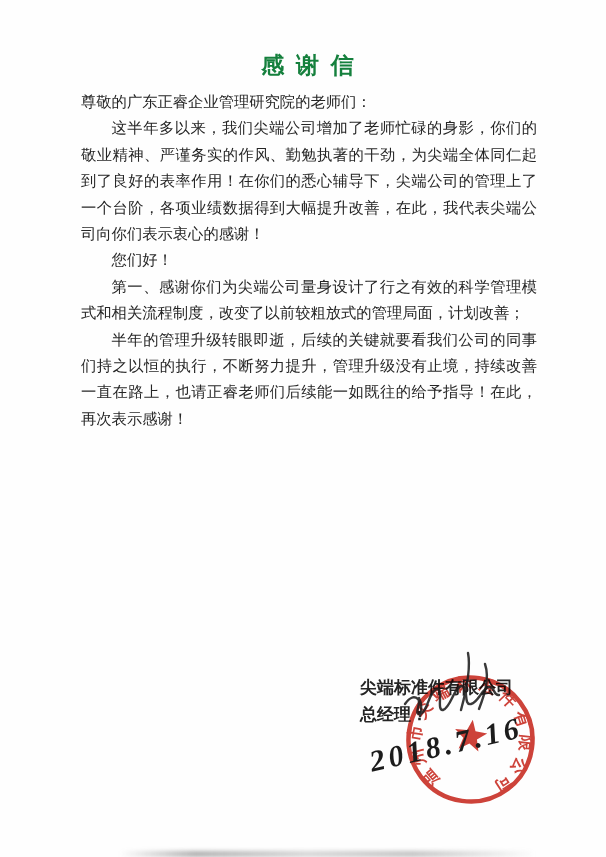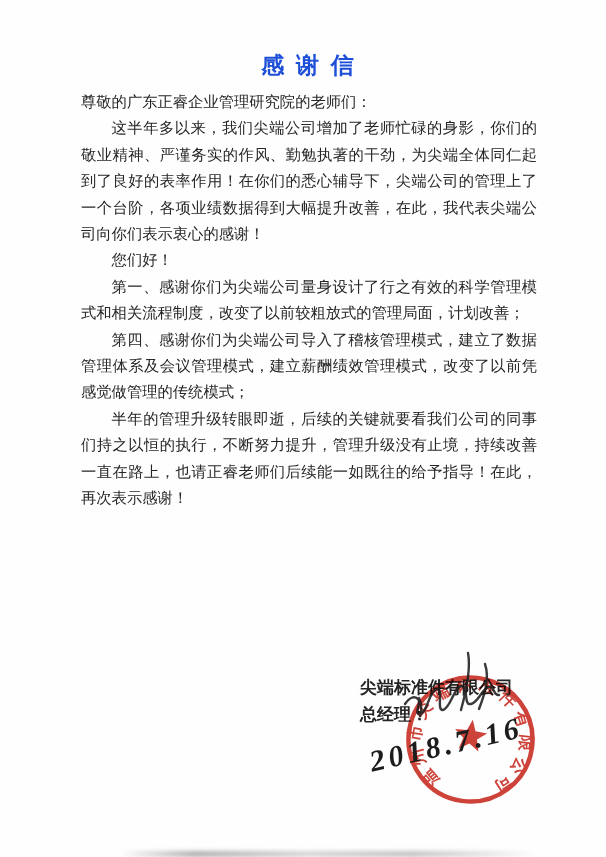--- a/index.html
+++ b/index.html
@@ -8,21 +8,21 @@
     width:606px;height:857px;
     margin:0 auto;
     background:#fefefe;
     overflow:hidden;
     font-family:"Liberation Serif","DejaVu Serif",serif;
     color:#262626;
   }
   .title{
     position:absolute;top:50px;left:81px;width:456px;
     margin:0;text-align:center;
-    font-size:23px;font-weight:700;letter-spacing:3px;color:#1d4ed8;
+    font-size:23px;font-weight:700;letter-spacing:3px;color:#15803d;
   }
   .body-text{
     position:absolute;top:89px;left:81px;width:456px;
     font-size:15.3px;line-height:26.4px;font-weight:400;
     text-align:justify;text-align-last:left;
   }
   .body-text p{margin:0;}
   .body-text p.indent{text-indent:2em;}
   .sig-block{
     position:absolute;left:360px;top:675px;
@@ -59,21 +59,20 @@
 
 <div class="page">
 
   <h1 class="title">感 谢 信</h1>
 
   <div class="body-text">
     <p>尊敬的广东正睿企业管理研究院的老师们：</p>
     <p class="indent">这半年多以来，我们尖端公司增加了老师忙碌的身影，你们的敬业精神、严谨务实的作风、勤勉执著的干劲，为尖端全体同仁起到了良好的表率作用！在你们的悉心辅导下，尖端公司的管理上了一个台阶，各项业绩数据得到大幅提升改善，在此，我代表尖端公司向你们表示衷心的感谢！</p>
     <p class="indent">您们好！</p>
     <p class="indent">第一、感谢你们为尖端公司量身设计了行之有效的科学管理模式和相关流程制度，改变了以前较粗放式的管理局面，计划改善；</p>
-    <p class="indent">第四、感谢你们为尖端公司导入了稽核管理模式，建立了数据管理体系及会议管理模式，建立薪酬绩效管理模式，改变了以前凭感觉做管理的传统模式；</p>
     <p class="indent">半年的管理升级转眼即逝，后续的关键就要看我们公司的同事们持之以恒的执行，不断努力提升，管理升级没有止境，持续改善一直在路上，也请正睿老师们后续能一如既往的给予指导！在此，再次表示感谢！</p>
   </div>
 
   <div class="sig-block">
     <p>尖端标准件有限公司</p>
     <p>总经理：</p>
   </div>
 
   <svg class="seal" viewBox="0 0 137 137">
     <circle cx="68.5" cy="68.5" r="62" fill="none" stroke="#cb342b" stroke-width="4.5"></circle>

